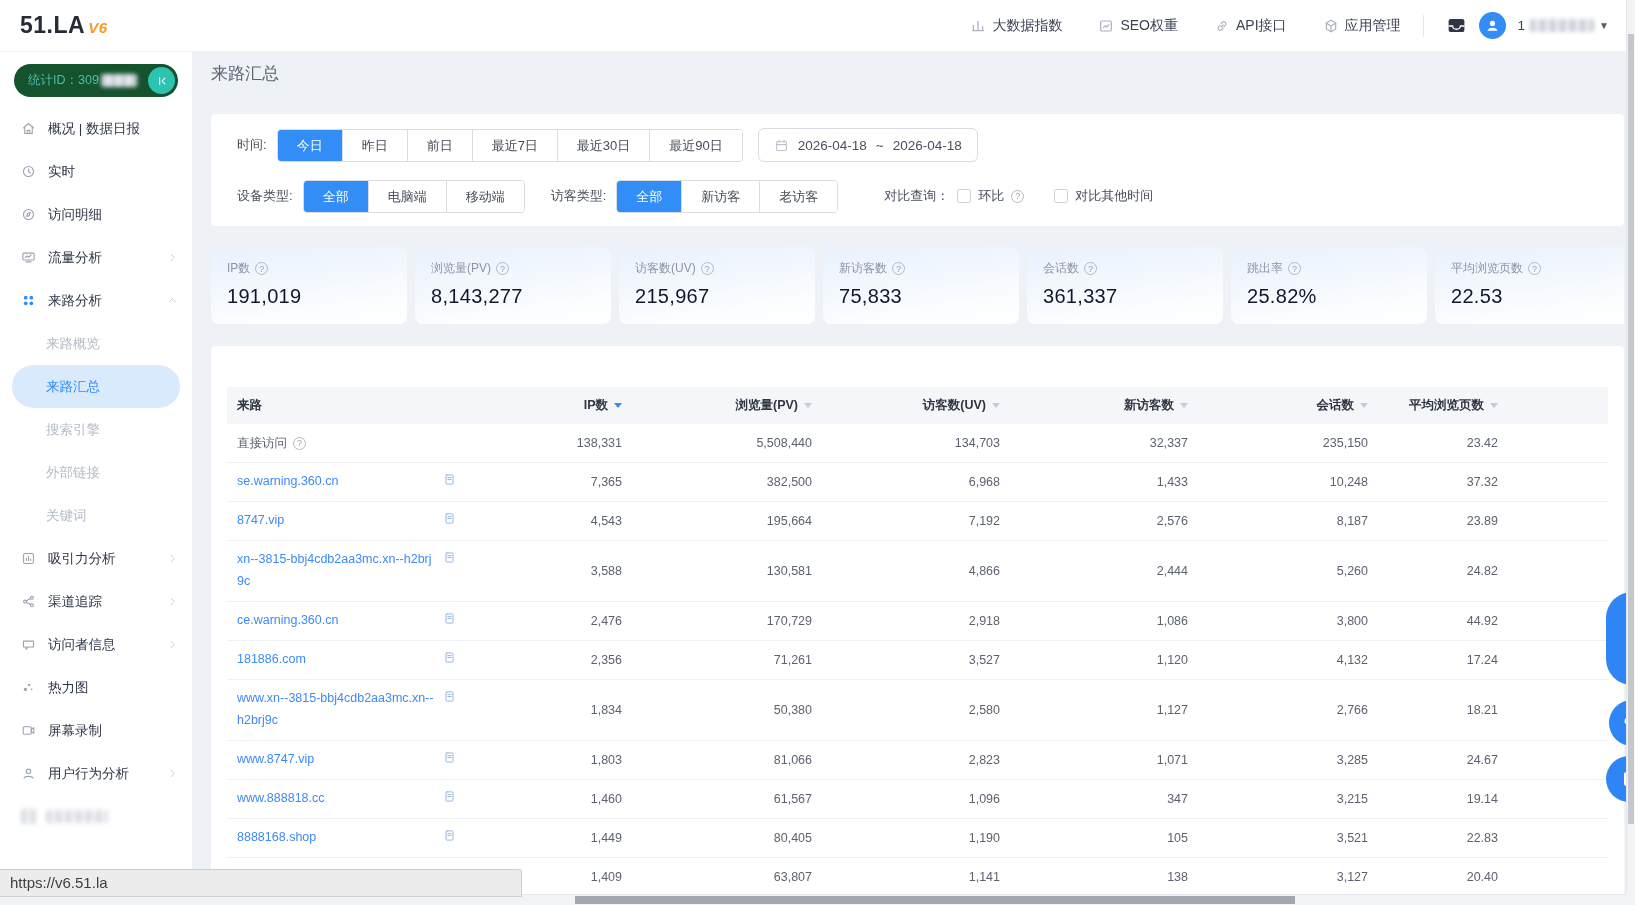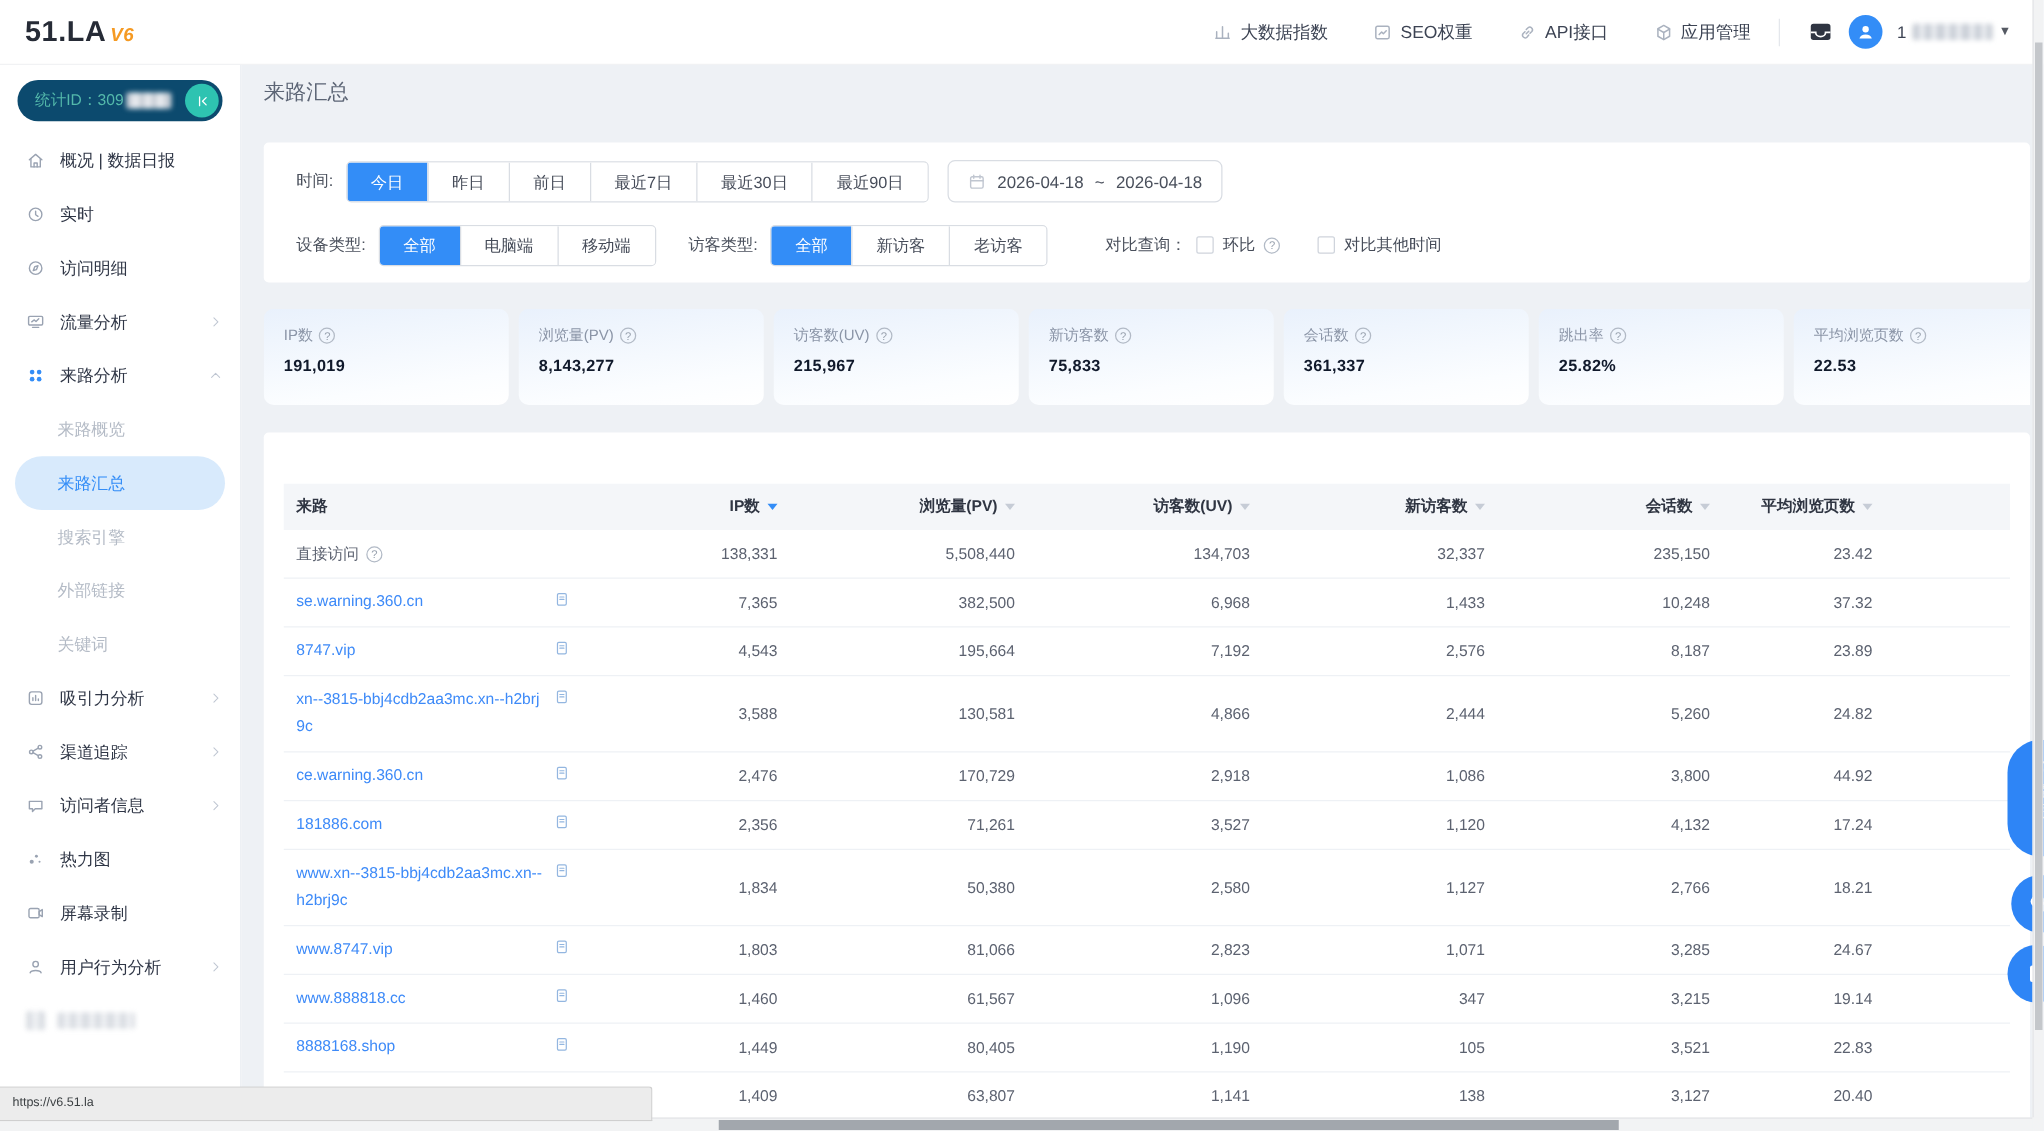--- a/index.html
+++ b/index.html
@@ -19,21 +19,21 @@
   .hdr-div { width:1px; height:22px; background:#e4e7ec; margin:0 22px;}
   .hdr-right { display:flex; align-items:center; gap:12px;}
   .avatar { width:27px; height:27px; border-radius:50%; background:#338df7; display:flex; align-items:center; justify-content:center;}
   .uname { font-size:13.5px; color:#3c4353; display:flex; align-items:center; gap:5px;}
   .caret-dn { font-size:10px; color:#555a63;}
   .blurbox { display:inline-block; height:13px; border-radius:2px; vertical-align:middle;
              background:repeating-linear-gradient(90deg,#c9ced6 0 5px,#e8ebef 5px 10px); filter:blur(2px);}
   
   .sidebar { position:absolute; left:0; top:52px; bottom:0; width:193px; background:#fff;
              border-right:1px solid #edf0f4; z-index:20;}
-  .idpill { margin:12px 14px 10px; height:33px; background:#0c4a6e; border-radius:17px;
+  .idpill { margin:12px 14px 10px; height:33px; background:#14532d; border-radius:17px;
             display:flex; align-items:center; padding:0 4px 0 14px; color:#54b9ab; font-size:12.5px; position:relative;}
   .collapse-btn { position:absolute; right:3px; top:3px; width:27px; height:27px; border-radius:50%;
                   background:#2ec3b1; display:flex; align-items:center; justify-content:center; cursor:pointer;}
   .mitem { height:43px; display:flex; align-items:center; gap:12px; padding:0 14px 0 21px;
            font-size:13.5px; color:#2f3646; cursor:pointer;}
   .mitem .chev { margin-left:auto; display:flex;}
   .msub { height:43px; display:flex; align-items:center; padding-left:46px; font-size:13.5px;
           color:#b4bbc6; cursor:pointer;}
   .msub.active { background:#d8eafc; color:#338df7; border-radius:22px; margin:0 12px; padding-left:34px;}
   .mstub { height:43px; display:flex; align-items:center; gap:10px; padding:0 21px; opacity:.7;}
@@ -53,21 +53,21 @@
   .cmp { display:flex; align-items:center; gap:8px; margin-left:46px;}
   .chk { width:14px; height:14px; border:1px solid #cfd4dc; border-radius:2px; background:#fff; cursor:pointer;}
   .cmp-item { display:flex; align-items:center; gap:7px; margin-right:30px; color:#464c59;}
   .q { width:13px; height:13px; border:1px solid #b2bac6; border-radius:50%; font-size:9px; color:#98a1ae;
        display:inline-flex; align-items:center; justify-content:center; flex:0 0 auto; cursor:pointer;}
   
   .stats { position:absolute; left:211px; top:247px; width:1413px; display:flex; gap:8px; overflow:hidden; z-index:5;}
   .scard { flex:0 0 196px; height:77px; border-radius:8px; padding:13px 16px;
            background:linear-gradient(172deg,#e9f1fc 0%,#fbfdff 75%,#ffffff 100%);}
   .scard .lbl { font-size:12px; color:#8b95a7; display:flex; align-items:center; gap:5px;}
-  .scard .val { margin-top:8px; font-size:13px; font-weight:700; color:#10192b; letter-spacing:.3px;}
+  .scard .val { margin-top:8px; font-size:20px; font-weight:400; color:#10192b; letter-spacing:.3px;}
   
   .table-card { position:absolute; left:211px; top:346px; width:1413px; bottom:0; background:#fff;
                 border-radius:4px 4px 0 0; padding:41px 16px 0; overflow:hidden; z-index:5;}
   .thead { display:flex; align-items:center; height:37px; background:#f4f6f9; padding:0 10px;
            font-size:12.5px; color:#2f3542; font-weight:700;}
   .trow { display:flex; align-items:center; min-height:39px; padding:2px 10px;
           border-bottom:1px solid #eef1f5; font-size:12.5px; color:#5c6270;}
   .c-src { flex:1 1 235px; min-width:235px; display:flex; align-items:flex-start; padding:6px 0;}
   .c-num { text-align:right;}
   .w-ip{width:150px} .w-pv{width:190px} .w-uv{width:188px} .w-nv{width:188px}
@@ -83,21 +83,21 @@
   .float-stack { position:absolute; left:1606px; top:0; z-index:15;}
   .svc-pill { position:absolute; left:0; top:592px; width:62px; height:93px; background:#2e85f6;
               border-radius:26px 0 0 26px; color:#fff; display:flex; flex-direction:column;
               align-items:center; padding-top:12px; gap:2px; cursor:pointer;}
   .svc-pill .vtxt { font-size:13px; line-height:16px; text-align:center;}
   .fcirc { position:absolute; width:46px; height:46px; border-radius:50%; background:#2e85f6;
            display:flex; align-items:center; justify-content:center; cursor:pointer;}
   
   .status-tip { position:absolute; left:0; top:869px; width:522px; height:28px; background:#ececec;
                 border:1px solid #cfcfcf; border-left:none; border-radius:0 3px 0 0; z-index:50;
-                font-size:10px; color:#3c4043; line-height:26px; padding-left:10px;}
+                font-size:15px; color:#3c4043; line-height:26px; padding-left:10px;}
   .hscroll { position:absolute; left:0; right:9px; bottom:0; height:11px; background:#f2f3f4;
              border-top:1px solid #e3e5e8; z-index:45;}
   .hthumb { position:absolute; left:575px; width:720px; top:1px; bottom:1px; background:#a2a7ad; cursor:pointer;}
   .vscroll { position:absolute; top:0; right:0; width:9px; bottom:11px; background:#f2f3f4;
              border-left:1px solid #e3e5e8; z-index:45;}
   .vthumb { position:absolute; left:1px; right:1px; top:34px; height:790px; background:#c4c7cb; cursor:pointer;}
   .corner { position:absolute; right:0; bottom:0; width:9px; height:11px; background:#f2f3f4; z-index:45;}
 </style>
 </head>
 <body>

